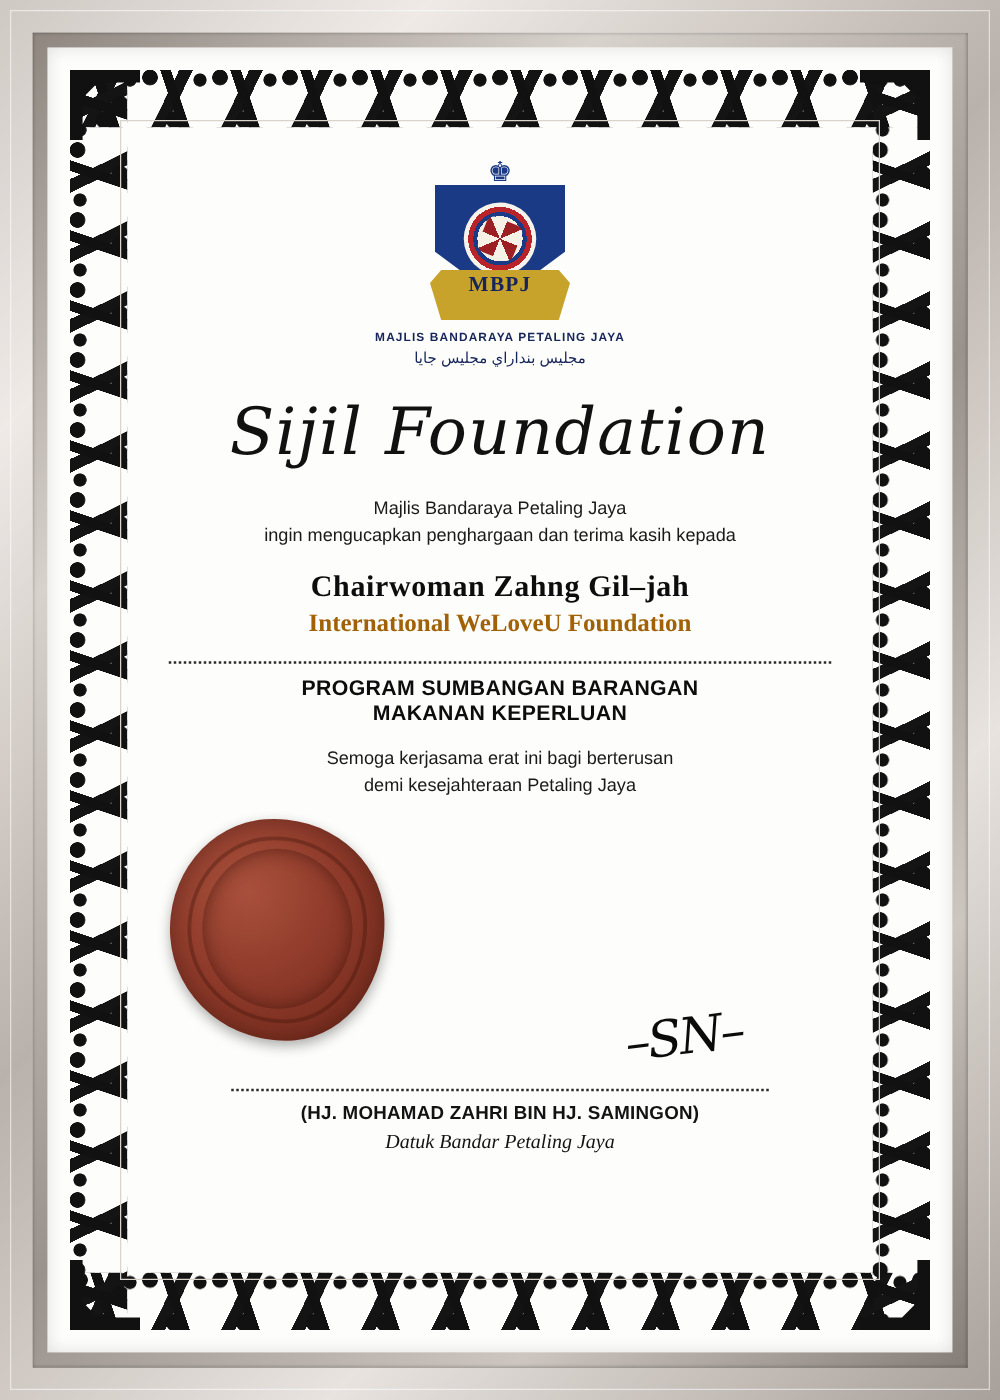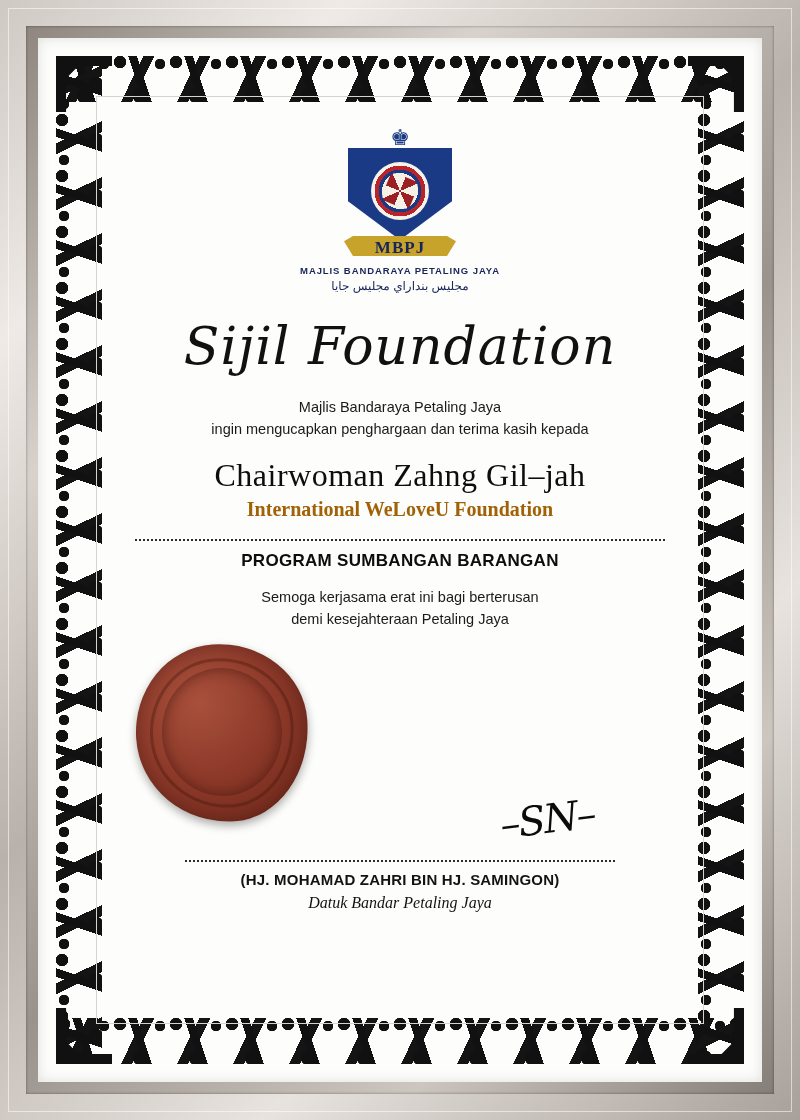--- a/index.html
+++ b/index.html
@@ -175,21 +175,21 @@
     transform: translate(-50%,-50%) rotate(22deg);
     width: 30px; height: 30px;
     background:
       conic-gradient(#9b1f23 0 12.5%, #f6f1e6 0 25%, #9b1f23 0 37.5%, #f6f1e6 0 50%, #9b1f23 0 62.5%, #f6f1e6 0 75%, #9b1f23 0 87.5%, #f6f1e6 0 100%);
     border-radius: 6px;
   }
   .crest .ribbon {
     position: absolute;
     left: 50%; bottom: 4px;
     transform: translateX(-50%);
-    width: 112px; height: 20px;
+    width: 112px; height: 40px;
     background: #c8a32b;
     clip-path: polygon(0% 26%, 8% 0%, 92% 0%, 100% 26%, 92% 100%, 8% 100%);
     color: #17255a;
     font-weight: bold;
     font-size: 17px;
     letter-spacing: 1px;
     line-height: 24px;
     font-family: "Liberation Serif", serif;
   }
   .crest-caption {
@@ -217,22 +217,22 @@
   }
   .lead {
     margin-top: 22px;
     font-size: 14.5px;
     color: #1a1a1a;
     line-height: 1.55;
   }
   .recipient {
     margin-top: 16px;
     font-family: "Liberation Serif", serif;
-    font-weight: normal;
-    font-size: 32px;
+    font-weight: bold;
+    font-size: 24px;
     letter-spacing: 0.5px;
     color: #0d0d0d;
   }
   .org {
     margin-top: 4px;
     font-family: "Liberation Serif", serif;
     font-weight: bold;
     font-size: 20px;
     color: #a16207;
   }
@@ -378,20 +378,21 @@
     </div>
 
     <div class="recipient">Chairwoman Zahng Gil–jah</div>
     <div class="org">International WeLoveU Foundation</div>
 
     <div class="dotted-rule"></div>
 
 
     <div class="program">
       <div>PROGRAM SUMBANGAN BARANGAN</div>
+      <div>MAKANAN KEPERLUAN</div>
     </div>
 
     <div class="closing">
       <div>Semoga kerjasama erat ini bagi berterusan</div>
       <div>demi kesejahteraan Petaling Jaya</div>
     </div>
 
     <div class="seal-area">
       <div class="seal"></div>
       <div class="signature">–SN–</div>

